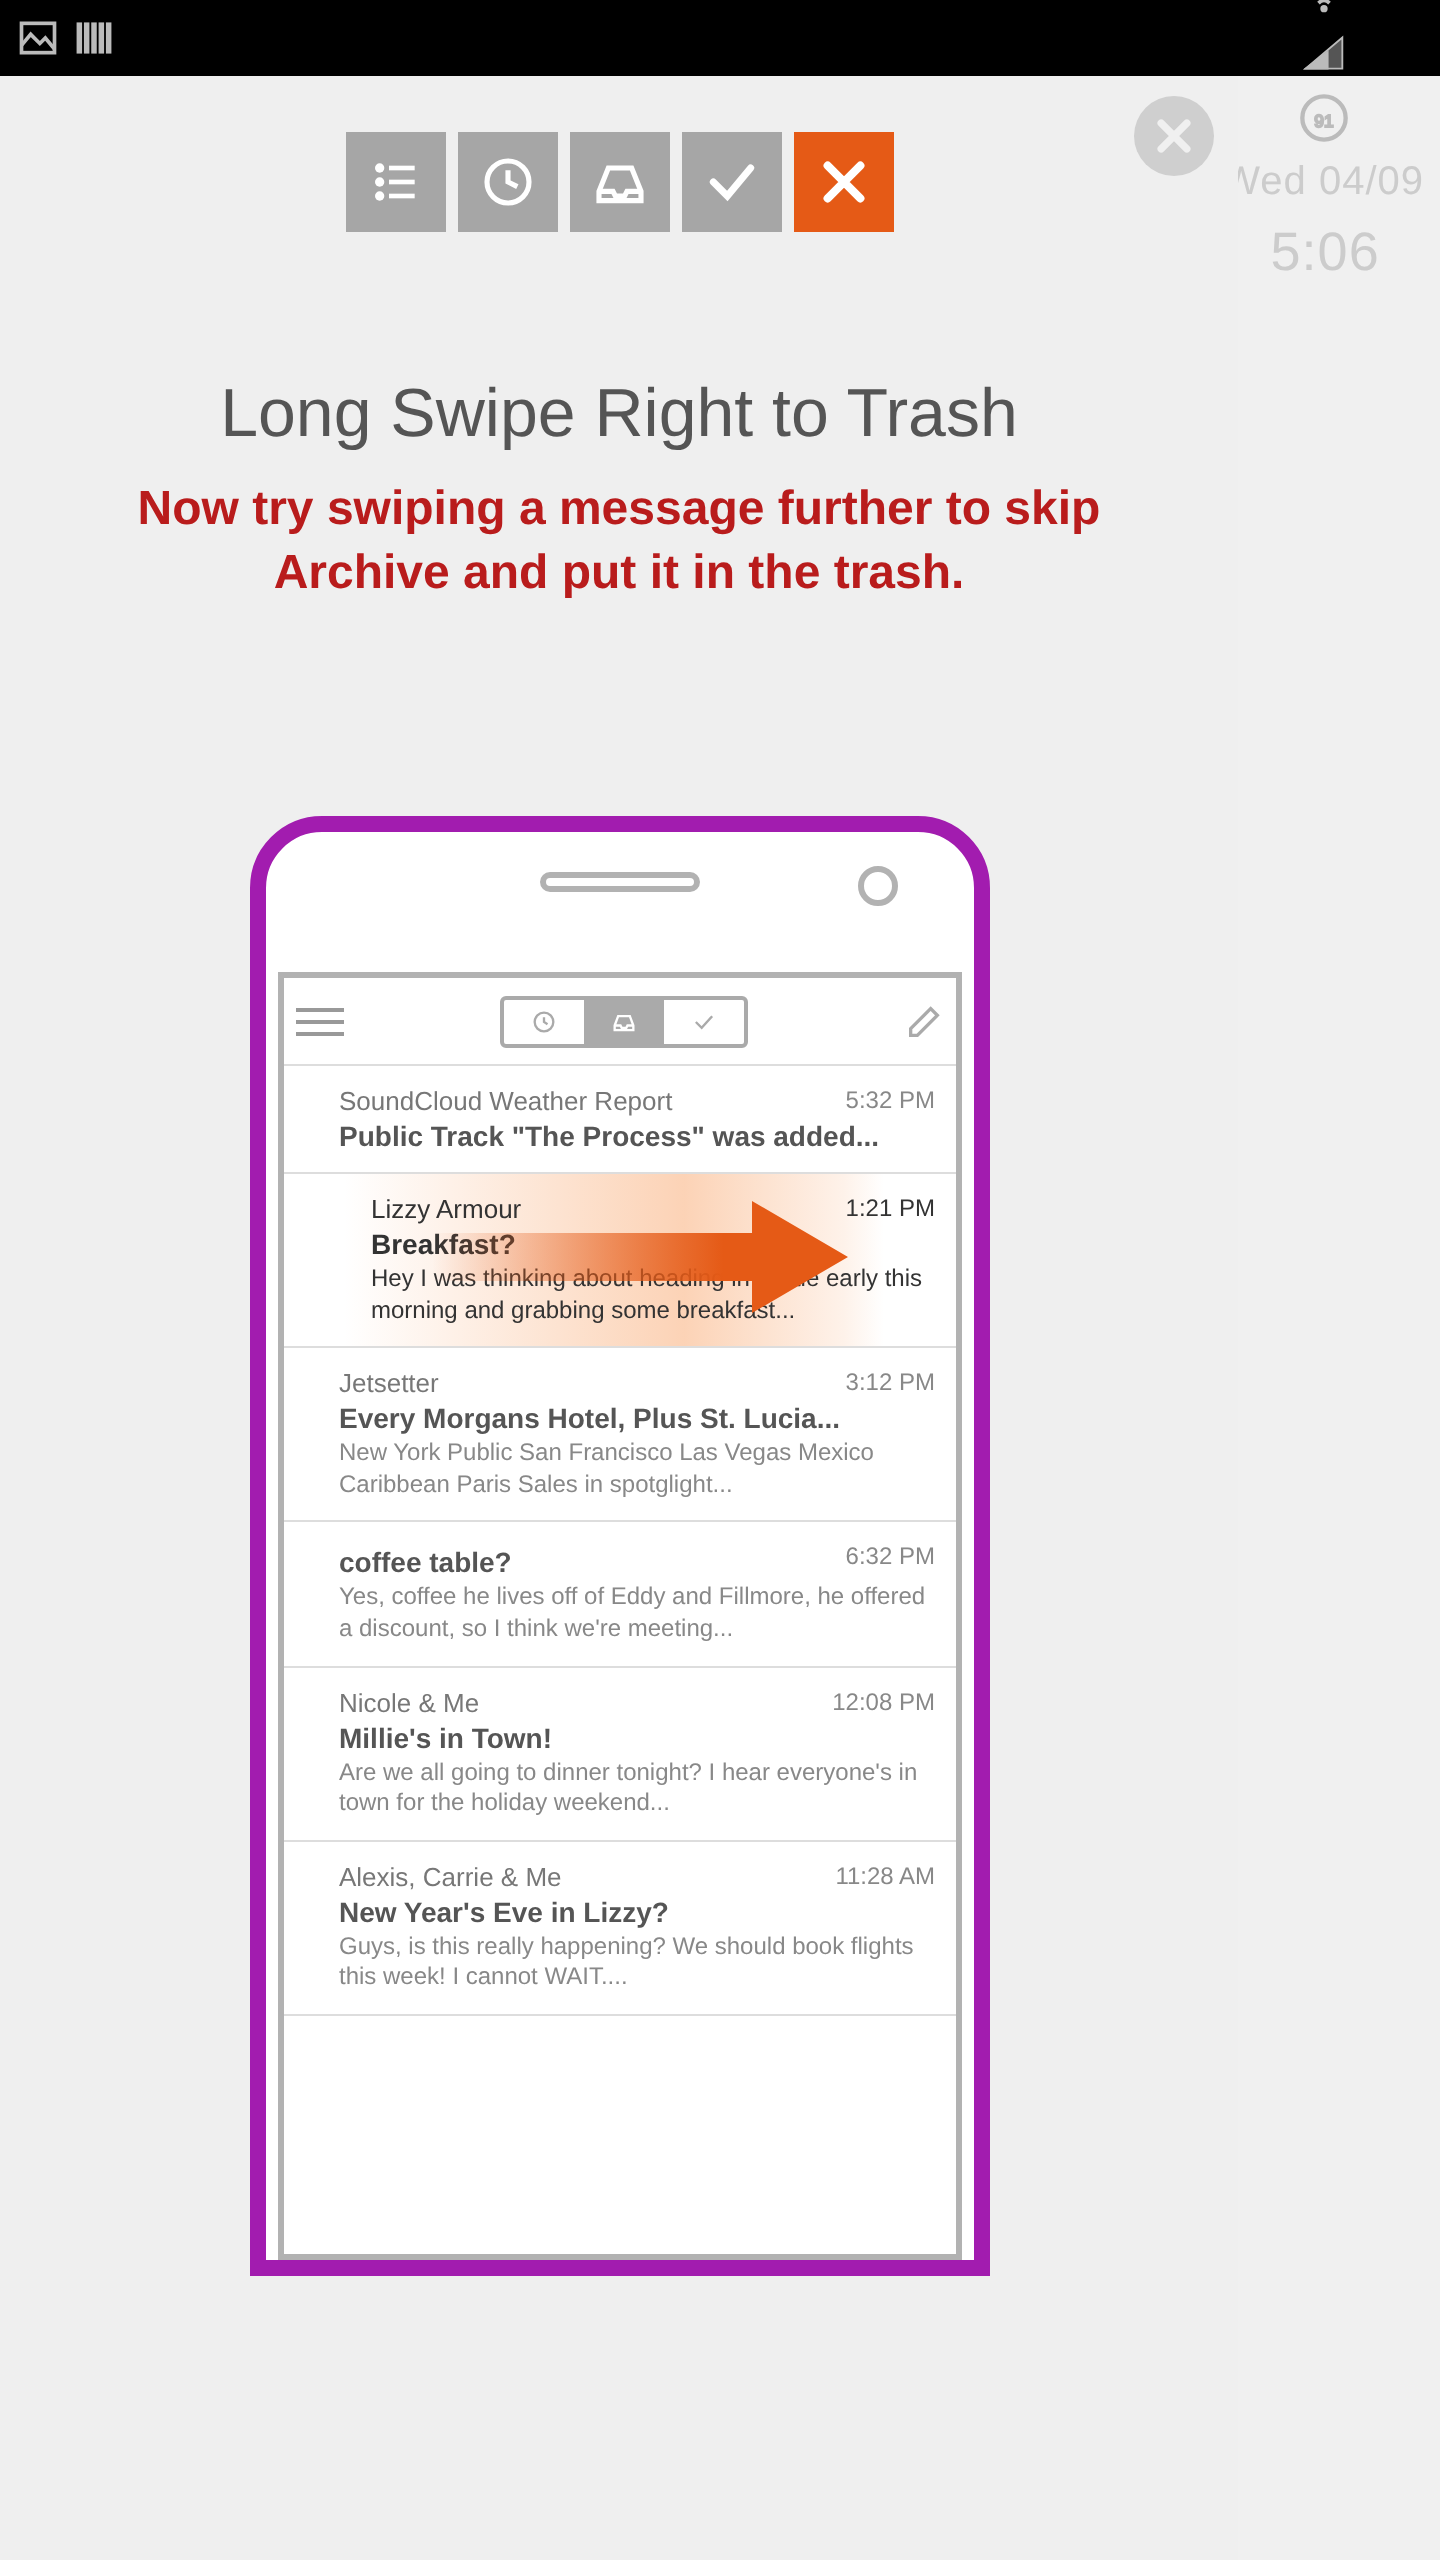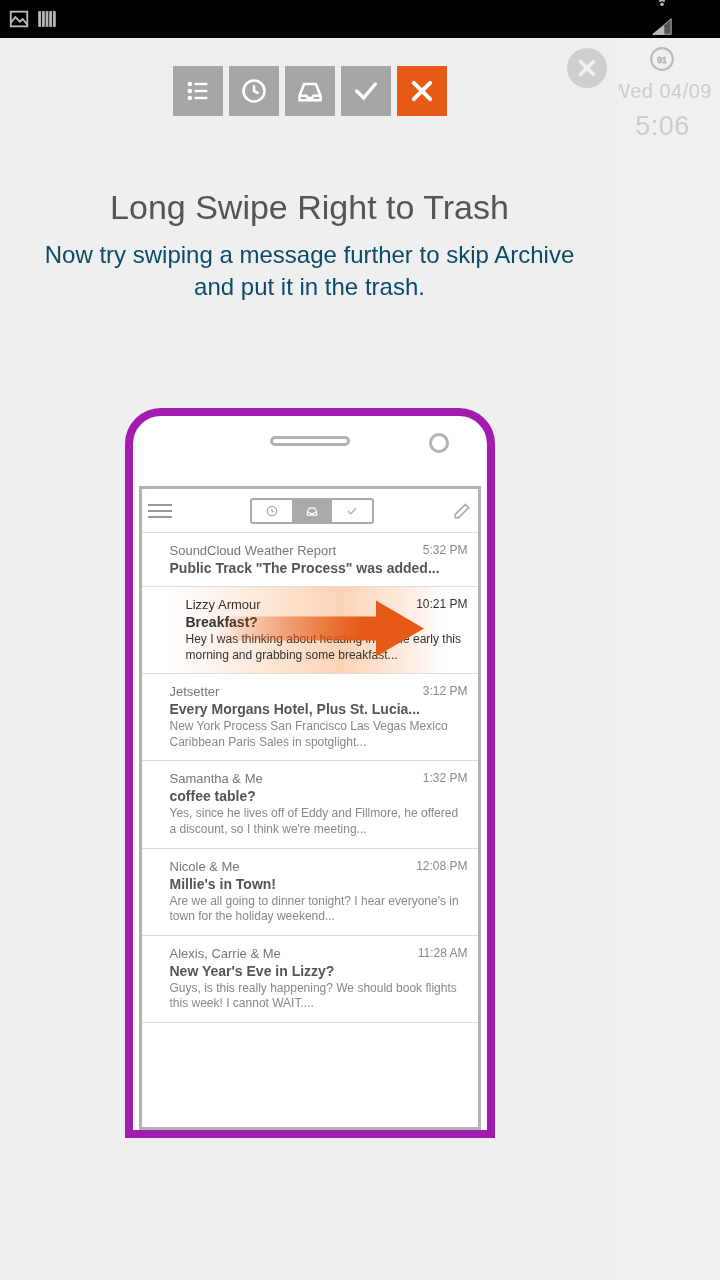--- a/index.html
+++ b/index.html
@@ -64,23 +64,23 @@
   padding: 0 40px;
 }
 .headline .title {
   font-size: 34px;
   color: #555;
   font-weight: 400;
   margin-bottom: 12px;
 }
 .headline .sub {
   font-size: 24px;
-  color: #0c4a6e;
+  color: #b91c1c;
   line-height: 1.35;
-  font-weight: 400;
+  font-weight: 700;
 }
 
 
 .phone {
   position: absolute;
   top: 370px;
   left: 50%;
   transform: translateX(-50%);
   width: 370px;
   height: 730px;
@@ -322,45 +322,44 @@
             </svg></div>
       </div>
       <div class="msglist" id="msglist">
           <div class="msg">
             <div class="sender">SoundCloud Weather Report</div>
             <div class="time">5:32 PM</div>
             <div class="subject">Public Track "The Process" was added...</div>
           </div>
           <div class="msg highlight">
             <div class="sender">Lizzy Armour</div>
-            <div class="time">10:21 PM</div>
+            <div class="time">1:21 PM</div>
             <div class="subject">Breakfast?</div>
             <div class="preview">Hey I was thinking about heading in a little early this morning and grabbing some breakfast...</div>
             <div class="arrow"><svg viewBox="0 0 210 60">
                 <defs>
                   <linearGradient id="ag" x1="0" x2="1">
                     <stop offset="0" stop-color="rgba(229,90,22,0)"></stop>
                     <stop offset="0.7" stop-color="#e55a16"></stop>
                     <stop offset="1" stop-color="#e55a16"></stop>
                   </linearGradient>
                 </defs>
                 <path d="M0 18 L160 18 L160 2 L208 30 L160 58 L160 42 L0 42 Z" fill="url(#ag)"></path>
               </svg></div>
           </div>
           <div class="msg">
             <div class="sender">Jetsetter</div>
             <div class="time">3:12 PM</div>
             <div class="subject">Every Morgans Hotel, Plus St. Lucia...</div>
-            <div class="preview">New York Process San Francisco Las Vegas Mexico Caribbean Paris Sales in spotglight...</div>
-          </div>
-          <div class="msg">
-            <div class="sender">Samantha &amp; Me</div>
-            <div class="time">1:32 PM</div>
+            <div class="preview">New York Public San Francisco Las Vegas Mexico Caribbean Paris Sales in spotglight...</div>
+          </div>
+          <div class="msg">
+            <div class="time">6:32 PM</div>
             <div class="subject">coffee table?</div>
-            <div class="preview">Yes, since he lives off of Eddy and Fillmore, he offered a discount, so I think we're meeting...</div>
+            <div class="preview">Yes, coffee he lives off of Eddy and Fillmore, he offered a discount, so I think we're meeting...</div>
           </div>
           <div class="msg">
             <div class="sender">Nicole &amp; Me</div>
             <div class="time">12:08 PM</div>
             <div class="subject">Millie's in Town!</div>
             <div class="preview">Are we all going to dinner tonight? I hear everyone's in town for the holiday weekend...</div>
           </div>
           <div class="msg">
             <div class="sender">Alexis, Carrie &amp; Me</div>
             <div class="time">11:28 AM</div>

